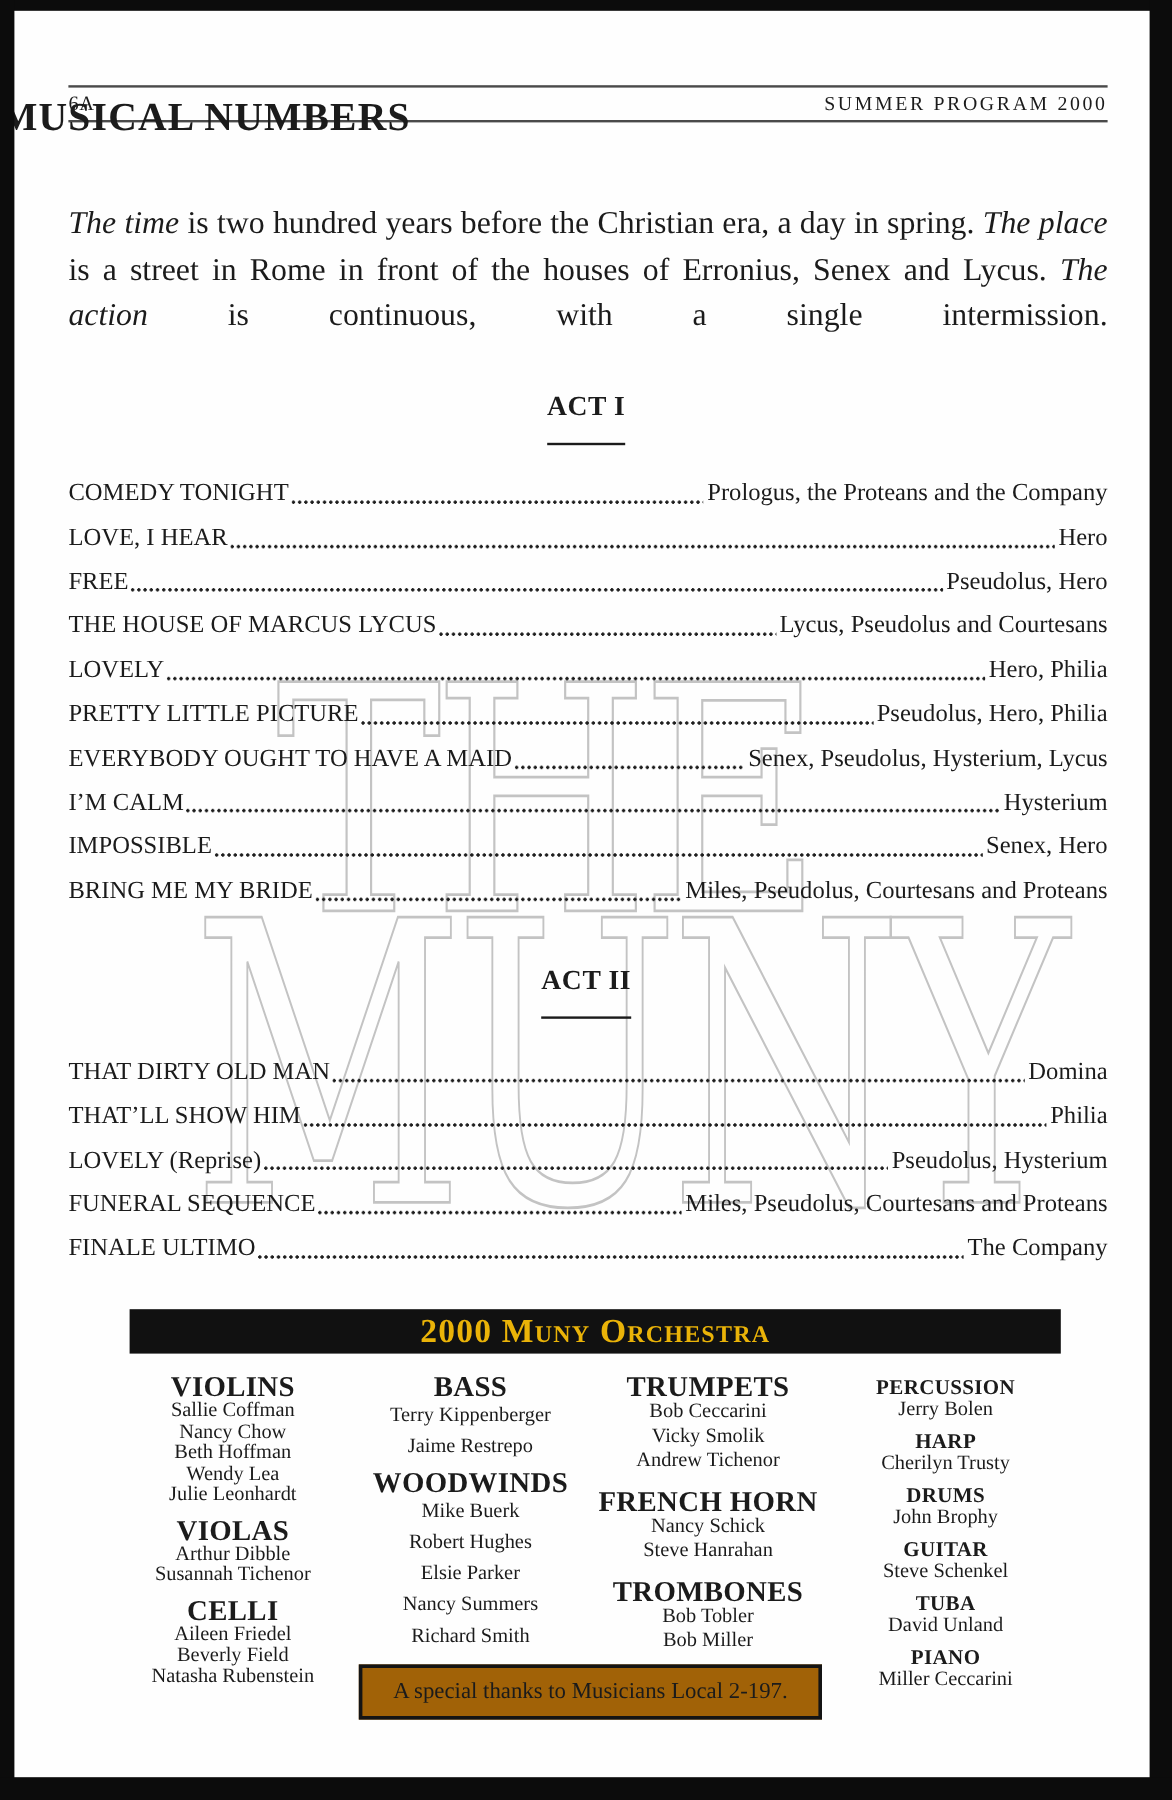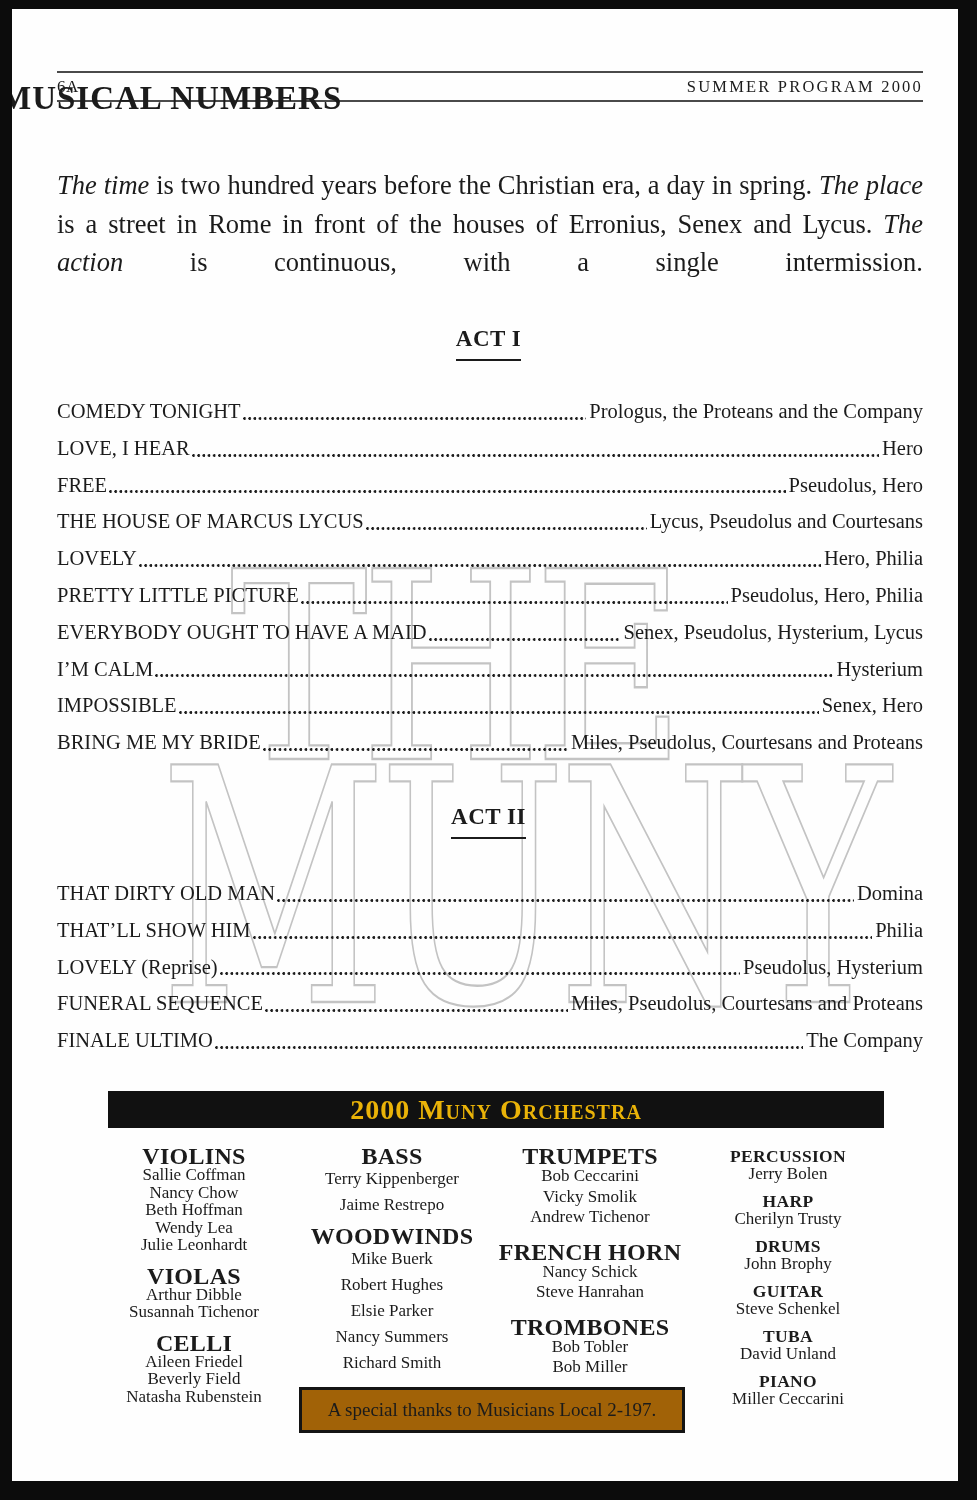--- a/index.html
+++ b/index.html
@@ -46,21 +46,21 @@
   .intro {
     position:absolute; left:57px; top:166px; width:866px; margin:0;
     font-size:26.5px; line-height:38.5px; text-align:justify; text-align-last:justify;
   }
   .intro em { font-style:italic; }
 
   .act-heading {
     position:absolute; left:0; width:977px; margin:0; text-align:center;
     font-size:23px; font-weight:700; letter-spacing:0.5px;
   }
-  .act-heading span { border-bottom:2.5px solid #1b1b1b; padding-bottom:8px; }
+  .act-heading span { border-bottom:2.5px solid #1b1b1b; padding-bottom:18px; }
   .act1-heading { top:326px; }
   .act2-heading { top:804px; }
 
   .songs { position:absolute; left:57px; width:866px; }
   .act1-songs { top:393px; }
   .act2-songs { top:875px; }
   .song { display:flex; height:36.8px; white-space:nowrap; }
   .song .song-title, .song .song-performers { line-height:36.8px; font-size:20.5px; }
   .song .dots {
     flex:1; align-self:flex-end; height:3px; margin:0 3px 10px 2px;

